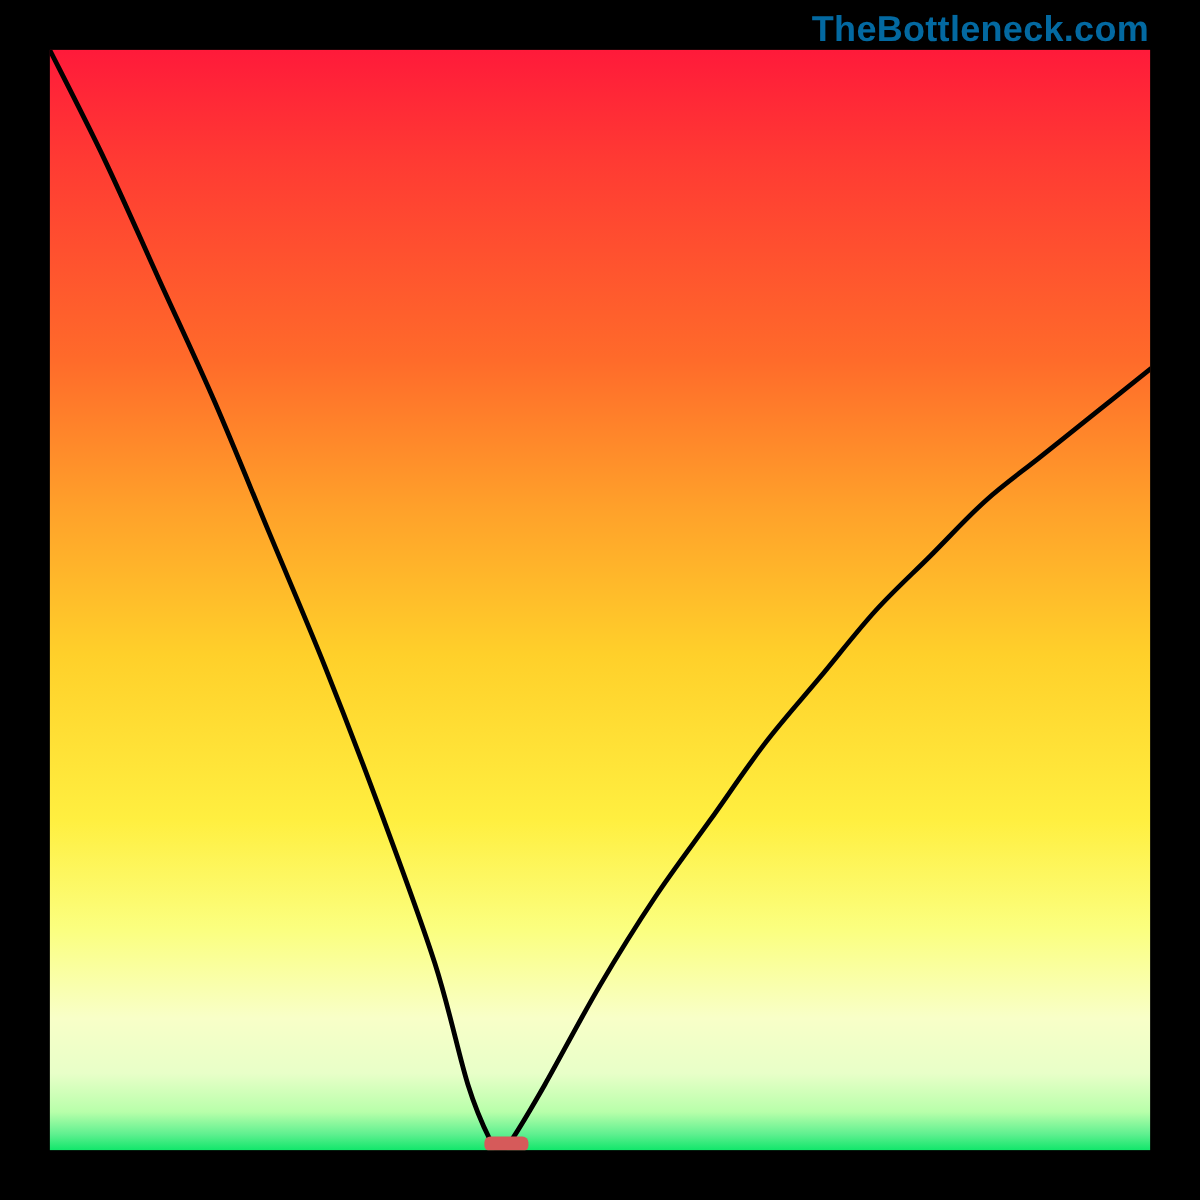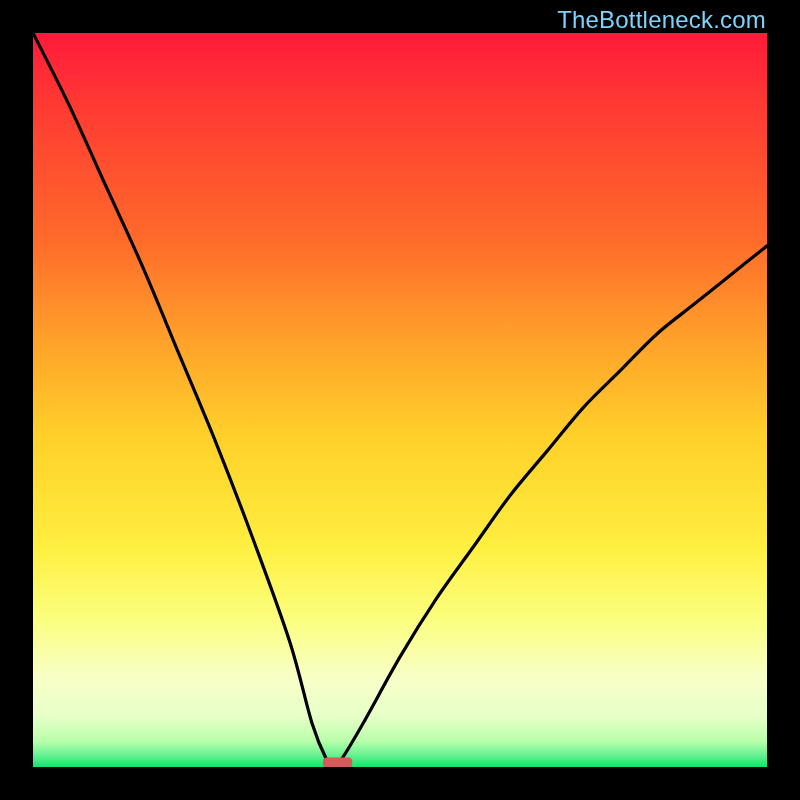--- a/index.html
+++ b/index.html
@@ -25,23 +25,23 @@
     overflow: hidden;
   }
   .gradient {
     position: absolute;
     inset: 0;
   }
   .watermark {
     position: absolute;
     top: 6px;
     right: 34px;
-    color: #7dd3fc;
+    color: #0369a1;
     font-size: 24px;
-    font-weight: 400;
+    font-weight: 700;
     letter-spacing: 0.2px;
   }
   svg.curve {
     position: absolute;
     inset: 0;
   }
 </style>
 </head>
 <body>
 

